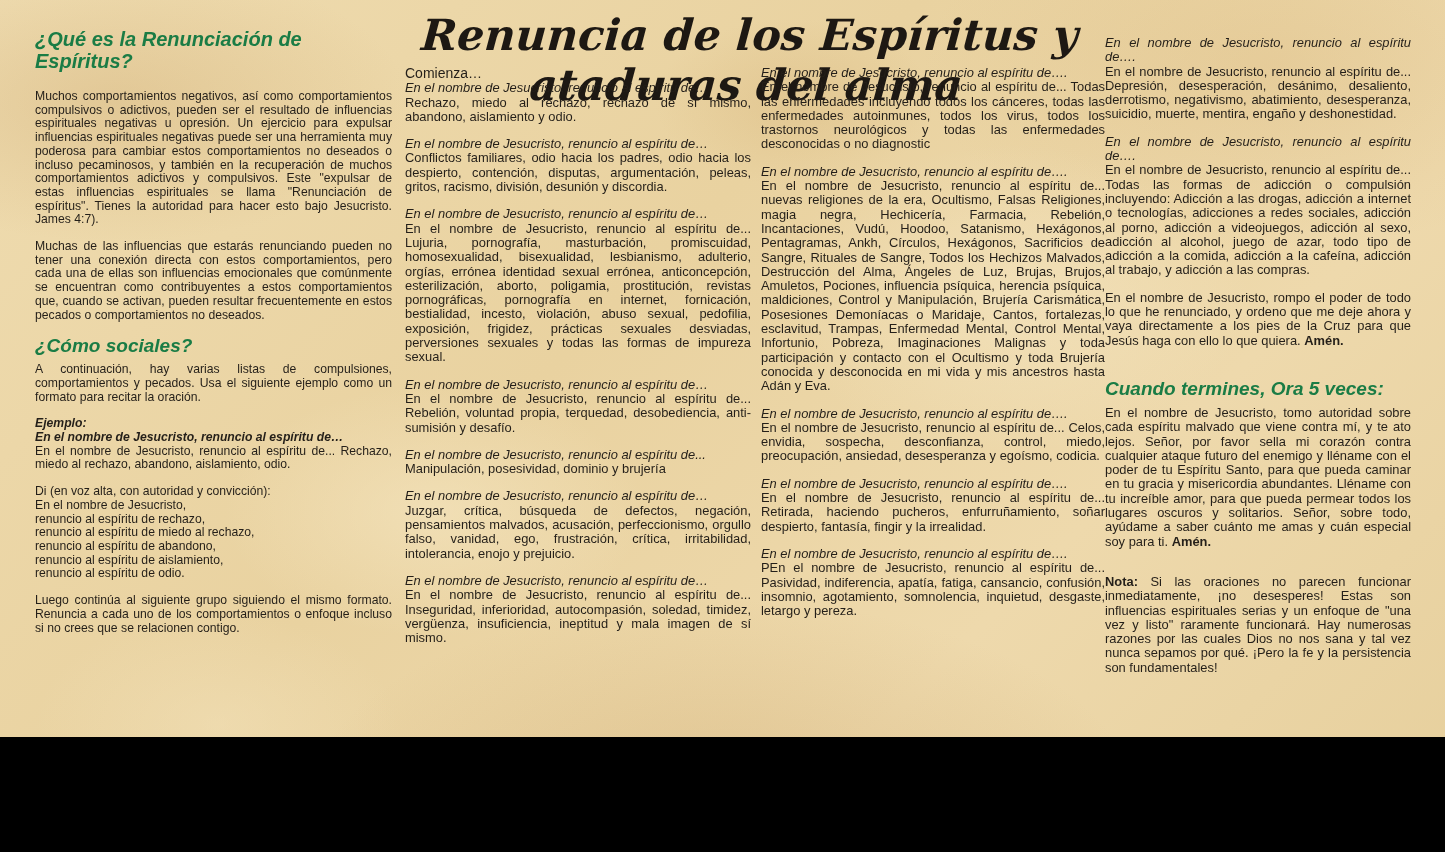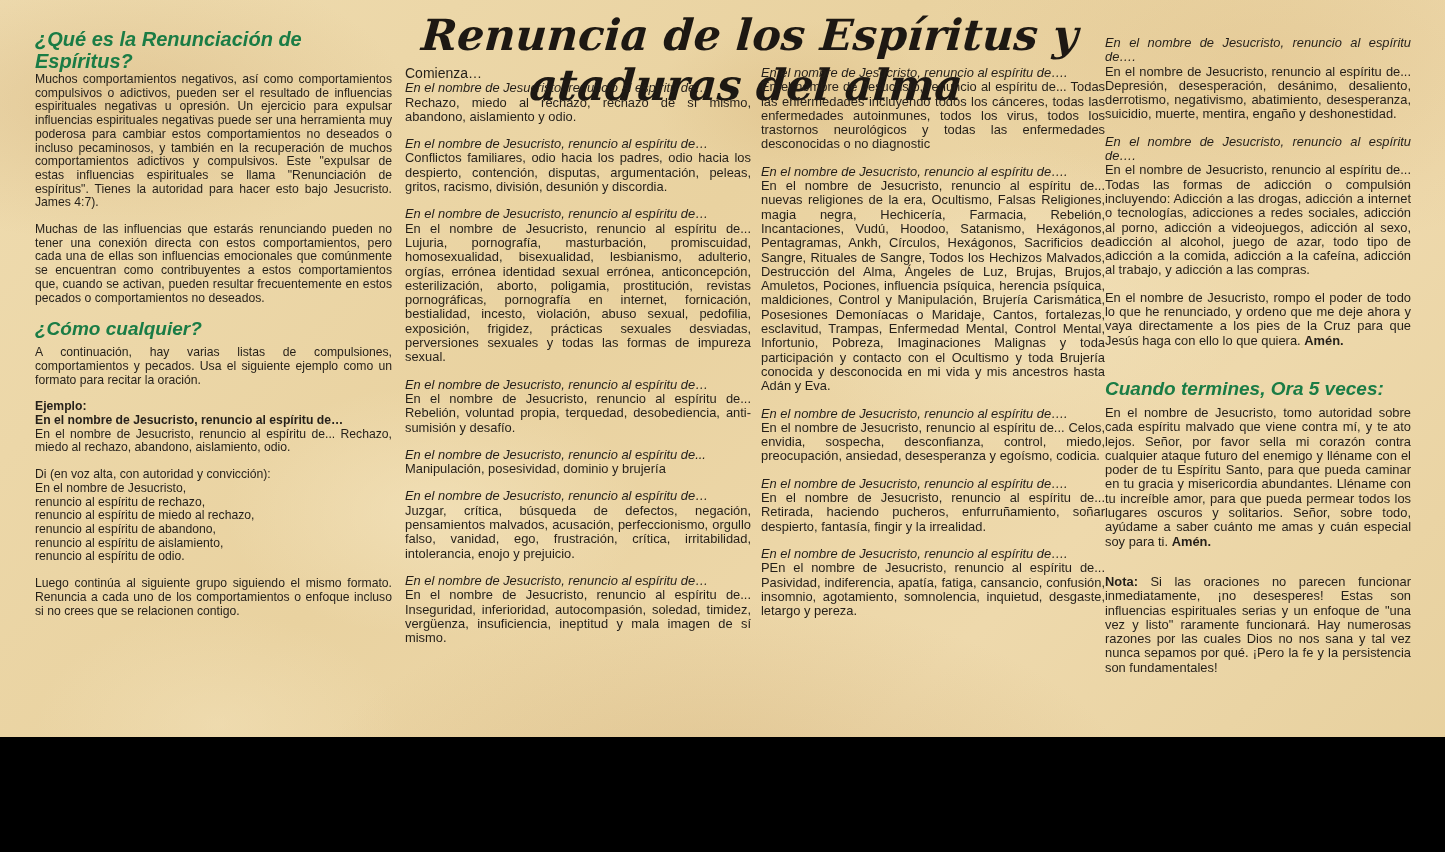--- a/index.html
+++ b/index.html
@@ -21,25 +21,25 @@
   }
   .col{ position:absolute; text-align:justify; }
   .c1  { left:35px;  top:28px; width:357px; font-size:12.2px; line-height:13.7px; }
   .c2  { left:405px; top:66px; width:346px; font-size:12.9px; line-height:14.3px; }
   .c3  { left:761px; top:66px; width:344px; font-size:12.9px; line-height:14.3px; }
   .c4  { left:1105px;top:36px; width:306px; font-size:12.9px; line-height:14.3px; }
   .para{ margin-bottom:13px; }
   .lead{ font-weight:normal; font-style:italic; display:block; }
   .green-h{
     color:#1a7c45; font-weight:bold; font-style:italic;
-    font-size:20px; line-height:22px; margin-bottom:1px; text-align:left;
+    font-size:20px; line-height:22px; margin-bottom:18px; text-align:left;
   }
   .green-h.small{ font-size:19px; margin-top:4px; margin-bottom:6px; }
   .bold{ font-weight:bold; }
-  .bolditalic{ font-weight:bold; }
+  .bolditalic{ font-weight:bold; font-style:italic; }
   .comienza{ font-weight:normal; font-size:14px; margin-bottom:1px; text-align:left; }
   .diline{ text-align:left; }
   .spacer{ height:13px; }
   .page-title{
     position:absolute; left:398px; top:10px; width:700px;
     font-family:"DejaVu Serif", serif; font-style:italic; font-weight:bold;
     font-size:43px; line-height:50px; text-align:center; color:#1d1813;
     transform:skewX(-4deg); letter-spacing:0px; text-align:center;
   }
   .bottom-bar{
@@ -48,21 +48,21 @@
 </style>
 </head>
 <body>
 
 <div class="page-title">Renuncia de los Espíritus y ataduras del alma</div>
 
 <div class="col c1">
   <div class="green-h">¿Qué es la Renunciación de Espíritus?</div>
   <div class="para">Muchos comportamientos negativos, así como comportamientos compulsivos o adictivos, pueden ser el resultado de influencias espirituales negativas u opresión. Un ejercicio para expulsar influencias espirituales negativas puede ser una herramienta muy poderosa para cambiar estos comportamientos no deseados o incluso pecaminosos, y también en la recuperación de muchos comportamientos adictivos y compulsivos. Este "expulsar de estas influencias espirituales se llama "Renunciación de espíritus". Tienes la autoridad para hacer esto bajo Jesucristo. James 4:7).</div>
   <div class="para">Muchas de las influencias que estarás renunciando pueden no tener una conexión directa con estos comportamientos, pero cada una de ellas son influencias emocionales que comúnmente se encuentran como contribuyentes a estos comportamientos que, cuando se activan, pueden resultar frecuentemente en estos pecados o comportamientos no deseados.</div>
-  <div class="green-h small">¿Cómo cualquier?</div>
+  <div class="green-h small">¿Cómo sociales?</div>
   <div class="para">A continuación, hay varias listas de compulsiones, comportamientos y pecados. Usa el siguiente ejemplo como un formato para recitar la oración.</div>
   <div>
     <div class="bolditalic diline">Ejemplo:</div>
     <div class="bolditalic diline">En el nombre de Jesucristo, renuncio al espíritu de…</div>
     <div>En el nombre de Jesucristo, renuncio al espíritu de... Rechazo, miedo al rechazo, abandono, aislamiento, odio.</div>
   </div>
   <div class="spacer"></div>
   <div>
     <div class="diline">Di (en voz alta, con autoridad y convicción):</div>
     <div class="diline">En el nombre de Jesucristo,</div>

